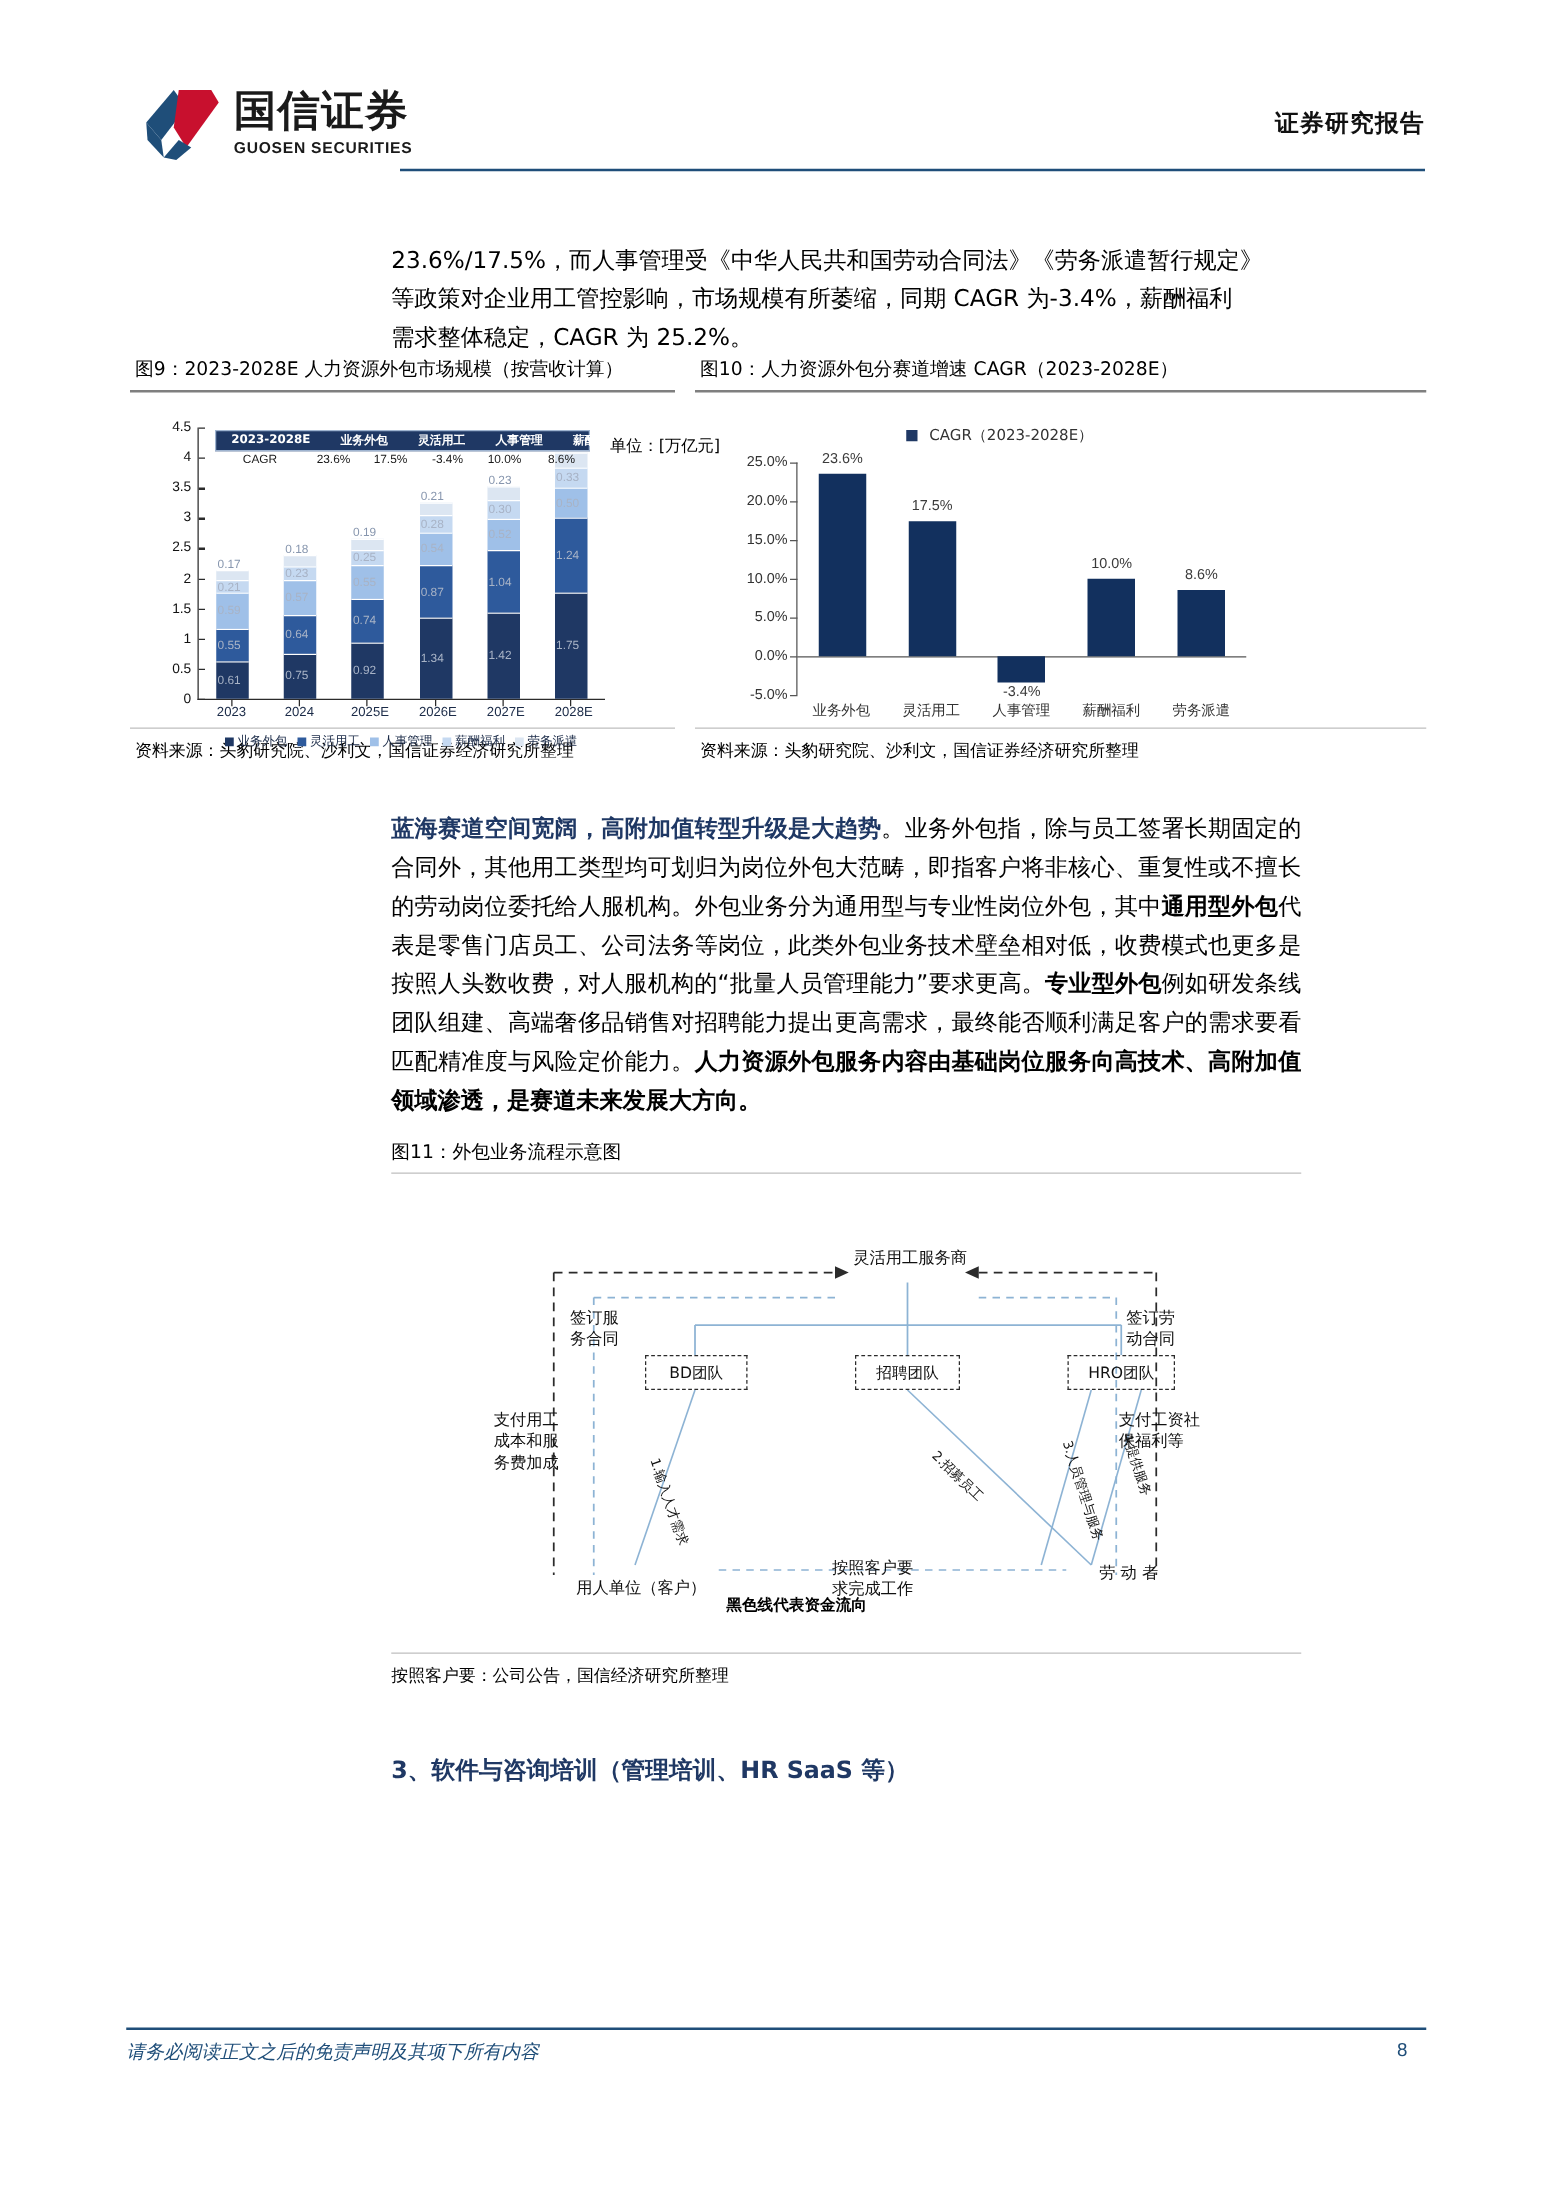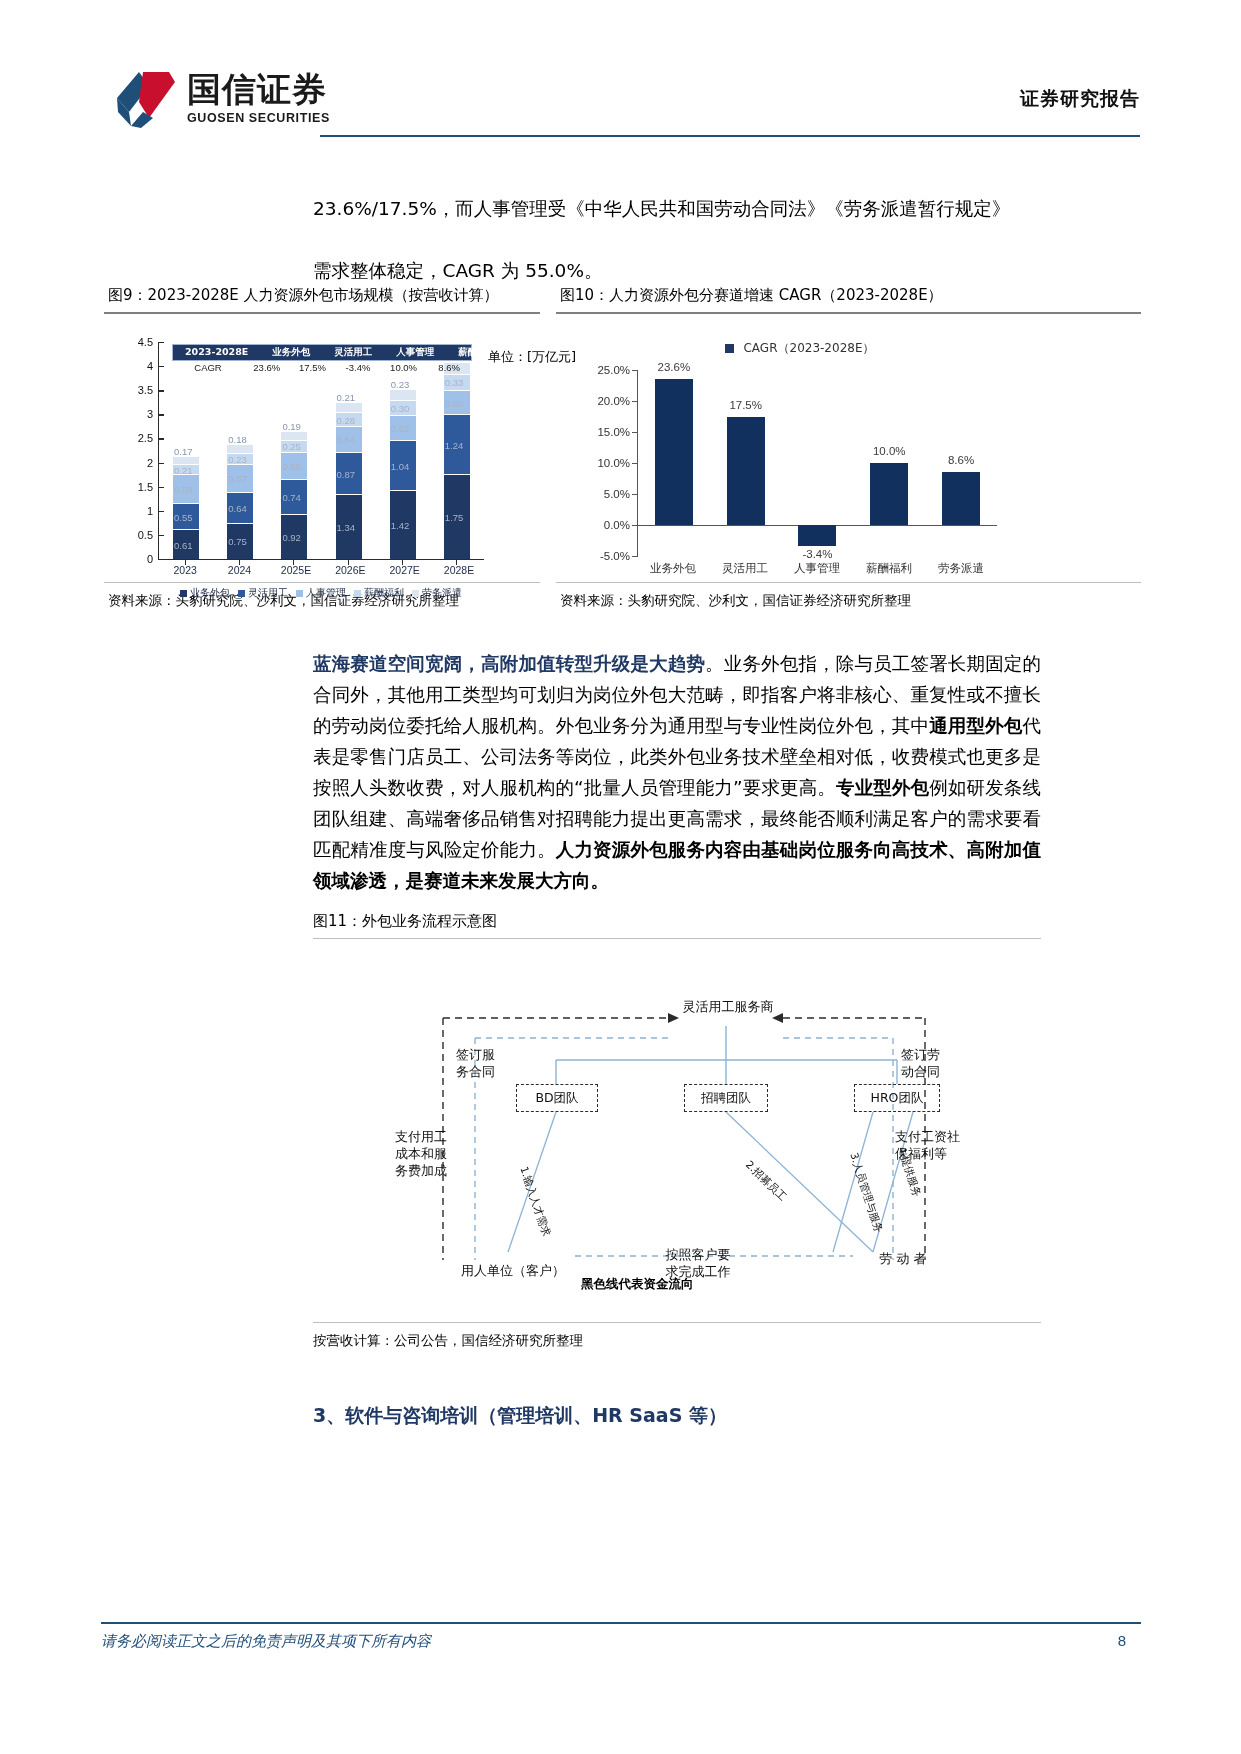--- a/index.html
+++ b/index.html
@@ -454,22 +454,22 @@
         <div class="logo-en">GUOSEN SECURITIES</div>
       </div>
     </div>
     <div class="header-right">证券研究报告</div>
     <div class="header-rule"></div>
   </div>
 
   <div class="para intro-para">
     <br>
     <span>23.6%/17.5%，而人事管理受《中华人民共和国劳动合同法》《劳务派遣暂行规定》</span><br>
-    <br>
-    <span>需求整体稳定，CAGR 为 55.0%。</span>
+    <span>等政策对企业用工管控影响，市场规模有所萎缩，同期 CAGR 为-3.4%，薪酬福利</span><br>
+    <span>需求整体稳定，CAGR 为 25.2%。</span>
   </div>
 
   <div class="fig-caption" style="left:108px; top:286px;">图9：2023-2028E 人力资源外包市场规模（按营收计算）</div>
   <div class="fig-rule" style="left:104px; top:312px; width:436px;"></div>
   <div class="fig-rule" style="left:104px; top:582px; width:436px; height:1.4px; background:#bfbfbf;"></div>
   <div class="fig-src" style="left:108px; top:592px;">资料来源：头豹研究院、沙利文，国信证券经济研究所整理</div>
 
   <div class="chart1">
 
     <div class="c1-plot">
@@ -714,21 +714,21 @@
     </div>
   </div>
 
   <div class="para blue-para">
     <span class="navy-bold">蓝海赛道空间宽阔，高附加值转型升级是大趋势</span><span>。业务外包指，除与员工签署长期固定的合同外，其他用工类型均可划归为岗位外包大范畴，即指客户将非核心、重复性或不擅长的劳动岗位委托给人服机构。外包业务分为通用型与专业性岗位外包，其中</span><span class="b">通用型外包</span><span>代表是零售门店员工、公司法务等岗位，此类外包业务技术壁垒相对低，收费模式也更多是按照人头数收费，对人服机构的“批量人员管理能力”要求更高。</span><span class="b">专业型外包</span><span>例如研发条线团队组建、高端奢侈品销售对招聘能力提出更高需求，最终能否顺利满足客户的需求要看匹配精准度与风险定价能力。</span><span class="b">人力资源外包服务内容由基础岗位服务向高技术、高附加值领域渗透，是赛道未来发展大方向。</span>
   </div>
 
   <div class="fig-caption" style="left:313px; top:912px;">图11：外包业务流程示意图</div>
   <div class="fig-rule" style="left:313px; top:938px; width:728px; height:1.4px; background:#bfbfbf;"></div>
   <div class="fig-rule" style="left:313px; top:1322px; width:728px; height:1.4px; background:#bfbfbf;"></div>
-  <div class="fig-src" style="left:313px; top:1332px;">按营收计算：公司公告，国信经济研究所整理</div>
+  <div class="fig-src" style="left:313px; top:1332px;">按照客户要：公司公告，国信经济研究所整理</div>
 
   <div class="diagram">
     <svg class="dg-svg" width="728" height="340">
 
       <path d="M130 58 L355 58" stroke="#2b2b2b" stroke-width="1.4" fill="none" stroke-dasharray="7,5"></path>
       <path d="M130 58 L130 300" stroke="#2b2b2b" stroke-width="1.4" fill="none" stroke-dasharray="7,5"></path>
       <polygon points="355,53 366,58 355,63" fill="#2b2b2b"></polygon>
 
       <path d="M470 58 L612 58" stroke="#2b2b2b" stroke-width="1.4" fill="none" stroke-dasharray="7,5"></path>
       <path d="M612 58 L612 300" stroke="#2b2b2b" stroke-width="1.4" fill="none" stroke-dasharray="7,5"></path>

